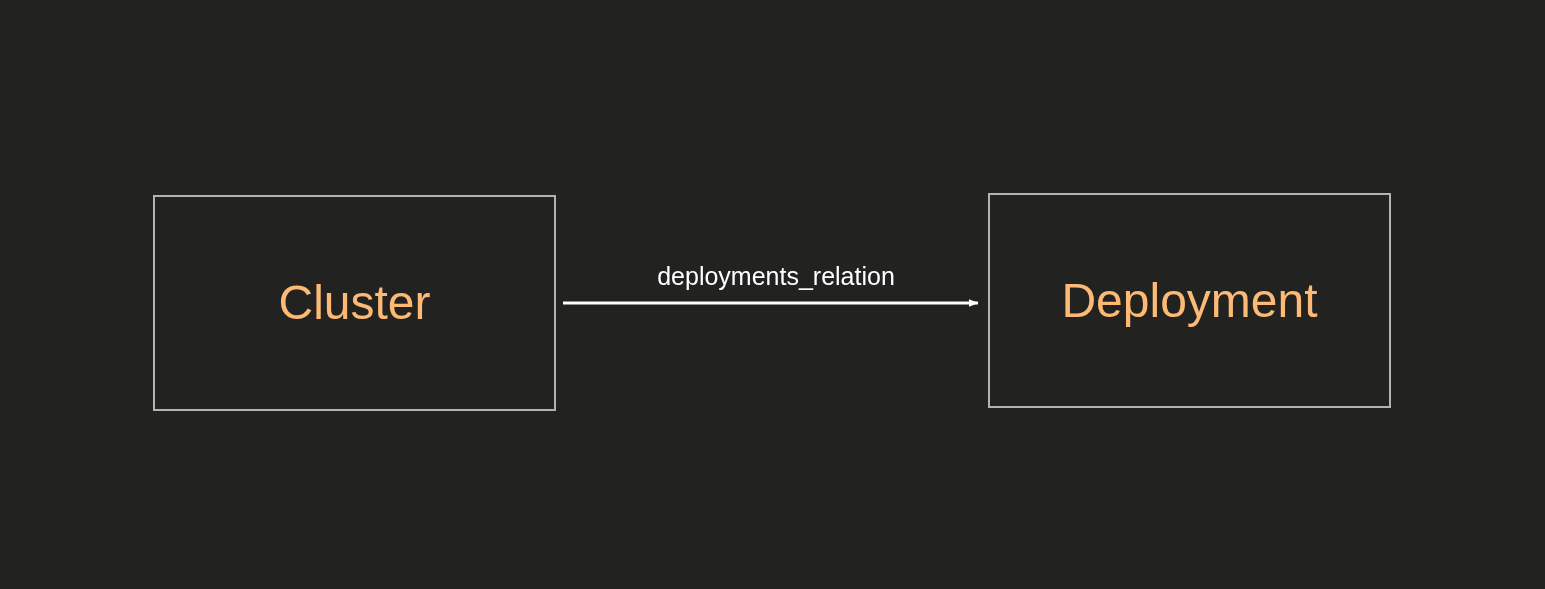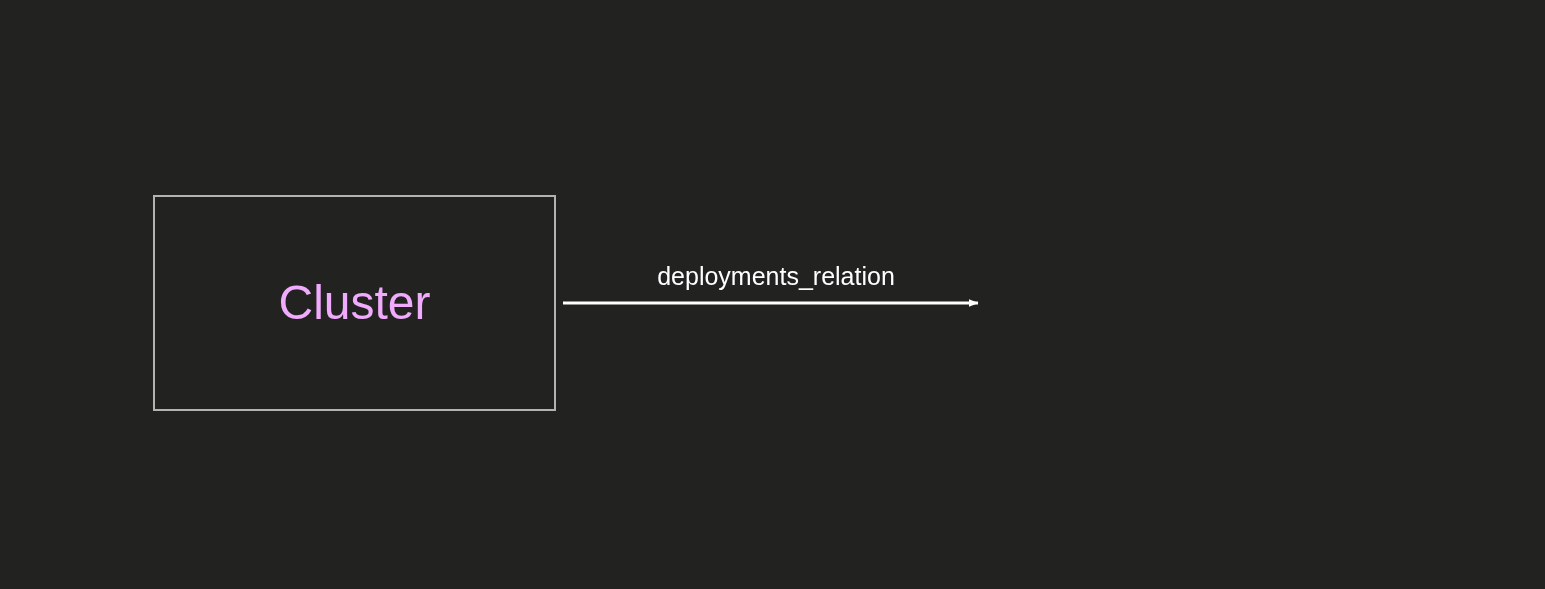--- a/index.html
+++ b/index.html
@@ -22,21 +22,21 @@
   .node {
     position: absolute;
     box-sizing: border-box;
     border: 2px solid #b3b3b1;
     background: transparent;
     display: flex;
     align-items: center;
     justify-content: center;
   }
   .node-label {
-    color: #f0abfc;
+    color: #fdba74;
     font-size: 48px;
     font-weight: 400;
     letter-spacing: 0px;
     line-height: 1;
     white-space: nowrap;
   }
   #node-cluster {
     left: 153px;
     top: 195px;
     width: 403px;
@@ -72,20 +72,23 @@
 </style>
 </head>
 <body>
 
 <div id="canvas">
 
   <div class="node" id="node-cluster">
     <span class="node-label">Cluster</span>
   </div>
 
+  <div class="node" id="node-deployment">
+    <span class="node-label">Deployment</span>
+  </div>
 
   <svg id="edge-layer" viewBox="0 0 1545 589">
     <defs>
       <marker id="arrow-head" markerWidth="10" markerHeight="8" refX="9.5" refY="4" orient="auto" markerUnits="userSpaceOnUse">
         <path d="M0,0 L10,4 L0,8 z" fill="#ffffff"></path>
       </marker>
     </defs>
     <line x1="563" y1="303" x2="978" y2="303" stroke="#ffffff" stroke-width="3" marker-end="url(#arrow-head)"></line>
   </svg>
 

